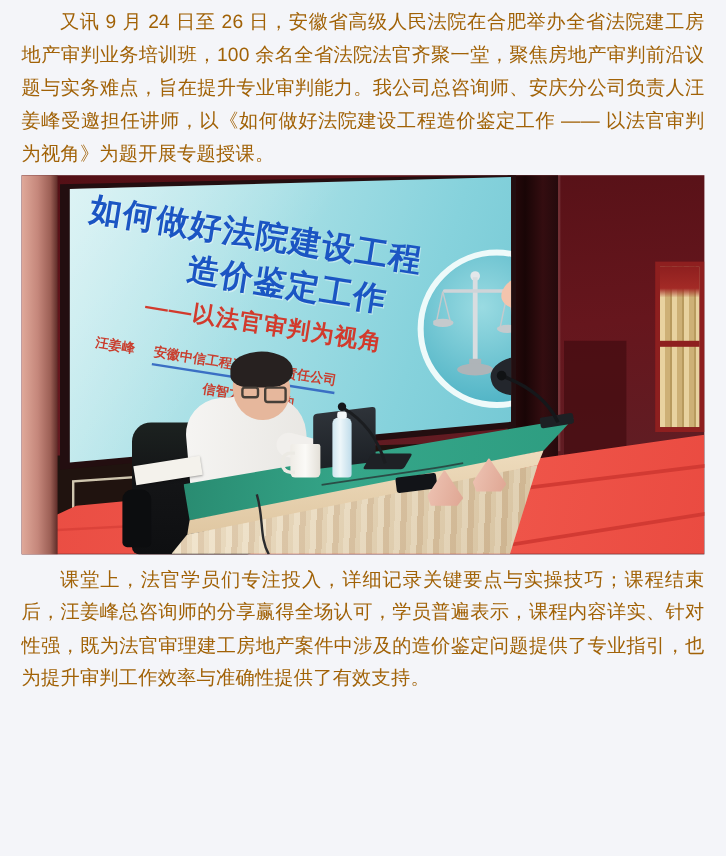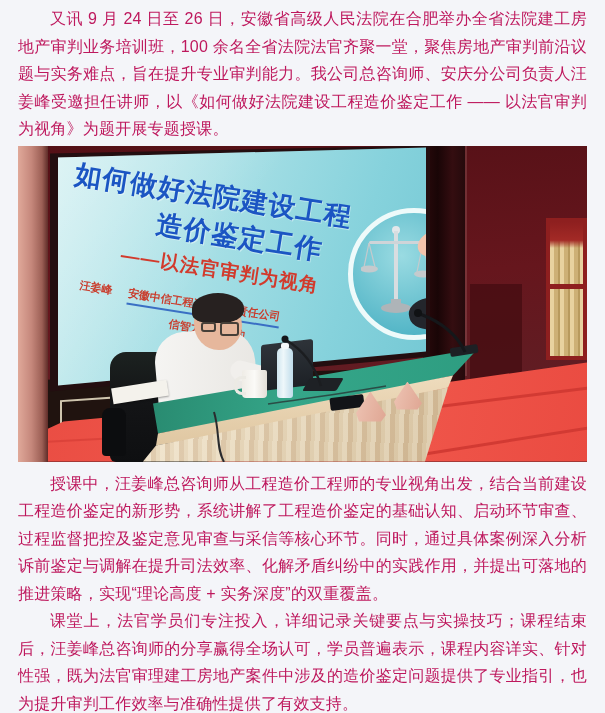--- a/index.html
+++ b/index.html
@@ -9,21 +9,21 @@
     padding: 5px 18px 0;
     background: #f4f5f9;
     overflow: hidden;
     font-family: "Liberation Sans", "DejaVu Sans", sans-serif;
   }
   article p {
     margin: 0;
     font-size: 16px;
     line-height: 27.5px;
     letter-spacing: 0.2px;
-    color: #be185d;
+    color: #a16207;
     text-align: justify;
     text-indent: 2em;
   }
   figure.photo {
     margin: 3px 0 8px;
     width: 569px; height: 316px;
     position: relative;
     overflow: hidden;
     background: linear-gradient(175deg, #541016 0%, #66161d 45%, #5c2228 100%);
   }
@@ -227,16 +227,15 @@
       <path d="M303,240 C297,220 285,204 268,194" stroke="#1b1d20" stroke-width="2.5" fill="none"></path>
       <circle cx="267" cy="193" r="3.5" fill="#14161a"></circle>
       <rect x="432" y="200" width="28" height="9" rx="2" fill="#1d2024" transform="rotate(-9 446 204)"></rect>
       <path d="M447,206 C440,190 424,176 402,168" stroke="#15171a" stroke-width="3" fill="none"></path>
       <circle cx="400" cy="167" r="4" fill="#101214"></circle>
       <path d="M196,266 C202,286 198,302 206,316" stroke="#2a2b2e" stroke-width="2" fill="none"></path>
       <path d="M250,258 C290,252 330,247 368,240" stroke="#26282b" stroke-width="1.5" fill="none" opacity="0.7"></path>
     </svg>
   </figure>
 
-  <p>授课中，汪姜峰总咨询师从工程造价工程师的专业视角出发，结合当前建设工程造价鉴定的新形势，系统讲解了工程造价鉴定的基础认知、启动环节审查、过程监督把控及鉴定意见审查与采信等核心环节。同时，通过具体案例深入分析诉前鉴定与调解在提升司法效率、化解矛盾纠纷中的实践作用，并提出可落地的推进策略，实现“理论高度 + 实务深度”的双重覆盖。</p>
   <p>课堂上，法官学员们专注投入，详细记录关键要点与实操技巧；课程结束后，汪姜峰总咨询师的分享赢得全场认可，学员普遍表示，课程内容详实、针对性强，既为法官审理建工房地产案件中涉及的造价鉴定问题提供了专业指引，也为提升审判工作效率与准确性提供了有效支持。</p>
 
 </article>
 
 </body></html>

